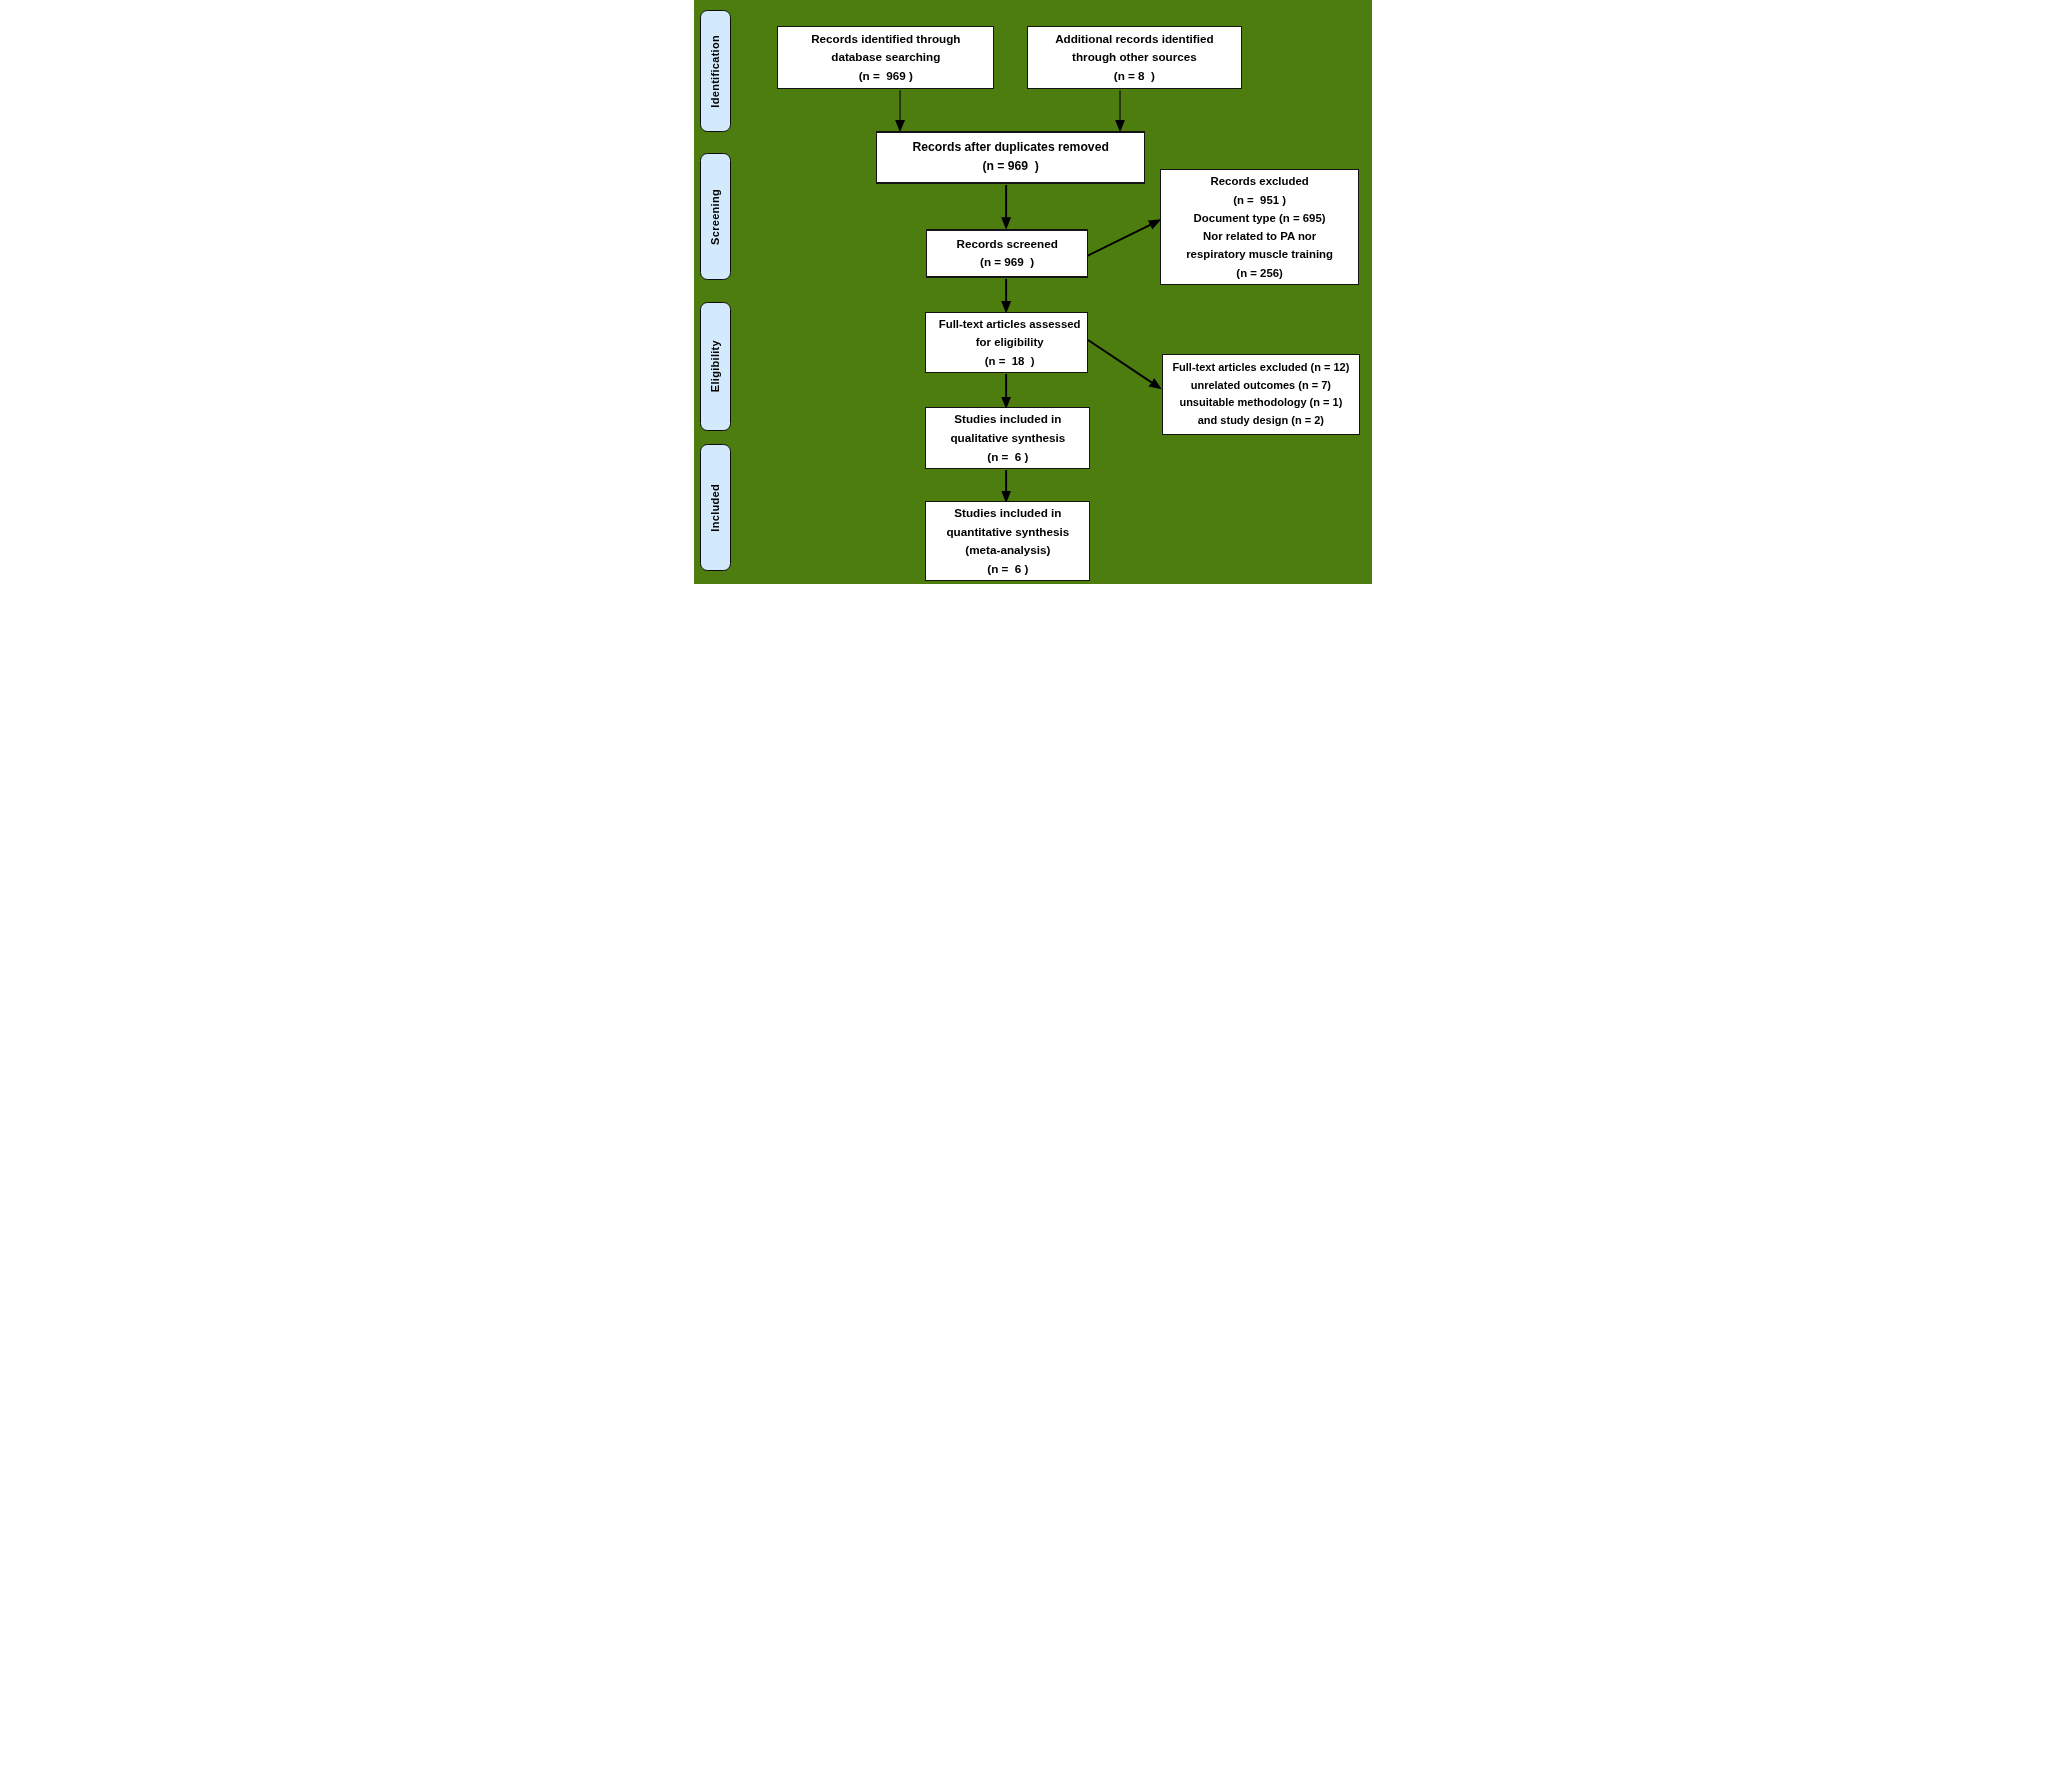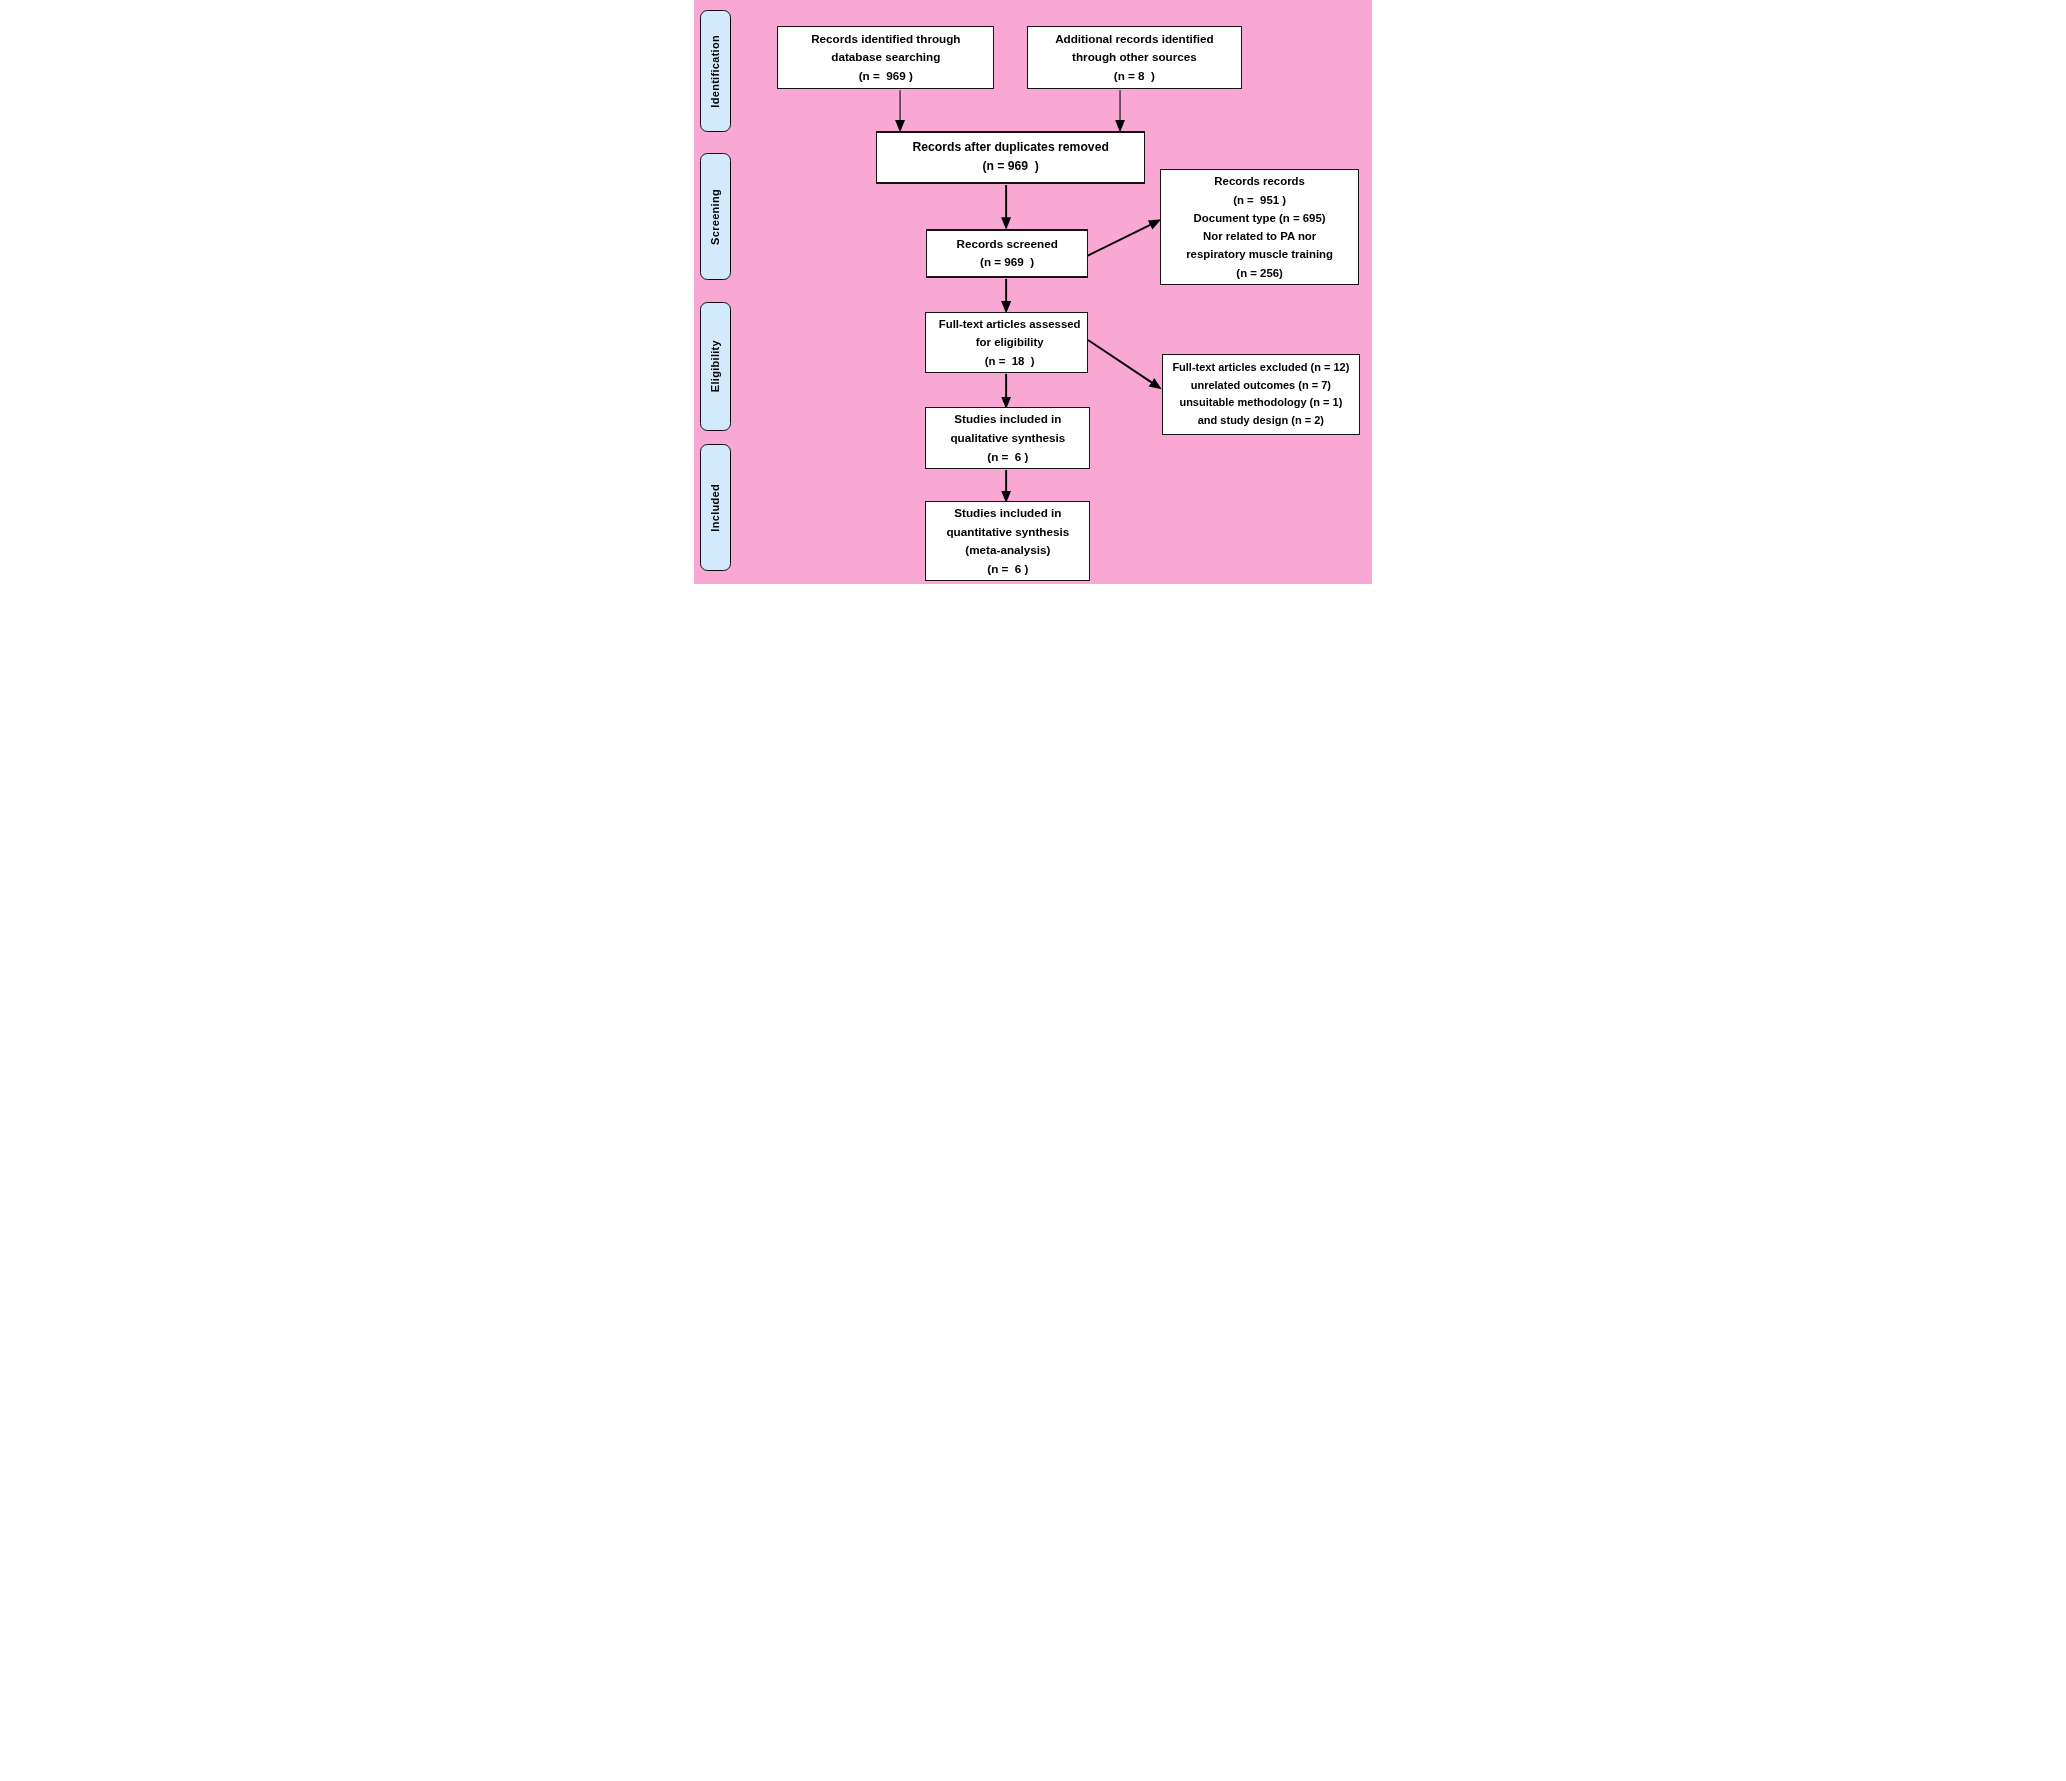--- a/index.html
+++ b/index.html
@@ -5,21 +5,21 @@
   html, body {
     margin: 0;
     padding: 0;
     background: #ffffff;
     font-family: "Liberation Sans", sans-serif;
   }
   .canvas {
     position: relative;
     width: 678px;
     height: 584px;
-    background: #f9a8d4;
+    background: #4d7c0f;
     margin: 0 auto;
     overflow: hidden;
   }
   
   .arrows {
     position: absolute;
     inset: 0;
     width: 100%;
     height: 100%;
     z-index: 1;
@@ -138,21 +138,21 @@
     <div class="ln">Records after duplicates removed</div>
     <div class="ln">(n = 969  )</div>
   </div>
 
   <div class="bx b4">
     <div class="ln">Records screened</div>
     <div class="ln">(n = 969  )</div>
   </div>
 
   <div class="bx b5">
-    <div class="ln">Records records</div>
+    <div class="ln">Records excluded</div>
     <div class="ln">(n =  951 )</div>
     <div class="ln">Document type (n = 695)</div>
     <div class="ln">Nor related to PA nor</div>
     <div class="ln">respiratory muscle training</div>
     <div class="ln">(n = 256)</div>
   </div>
 
   <div class="bx b6">
     <div class="ln">Full-text articles assessed</div>
     <div class="ln">for eligibility</div>

